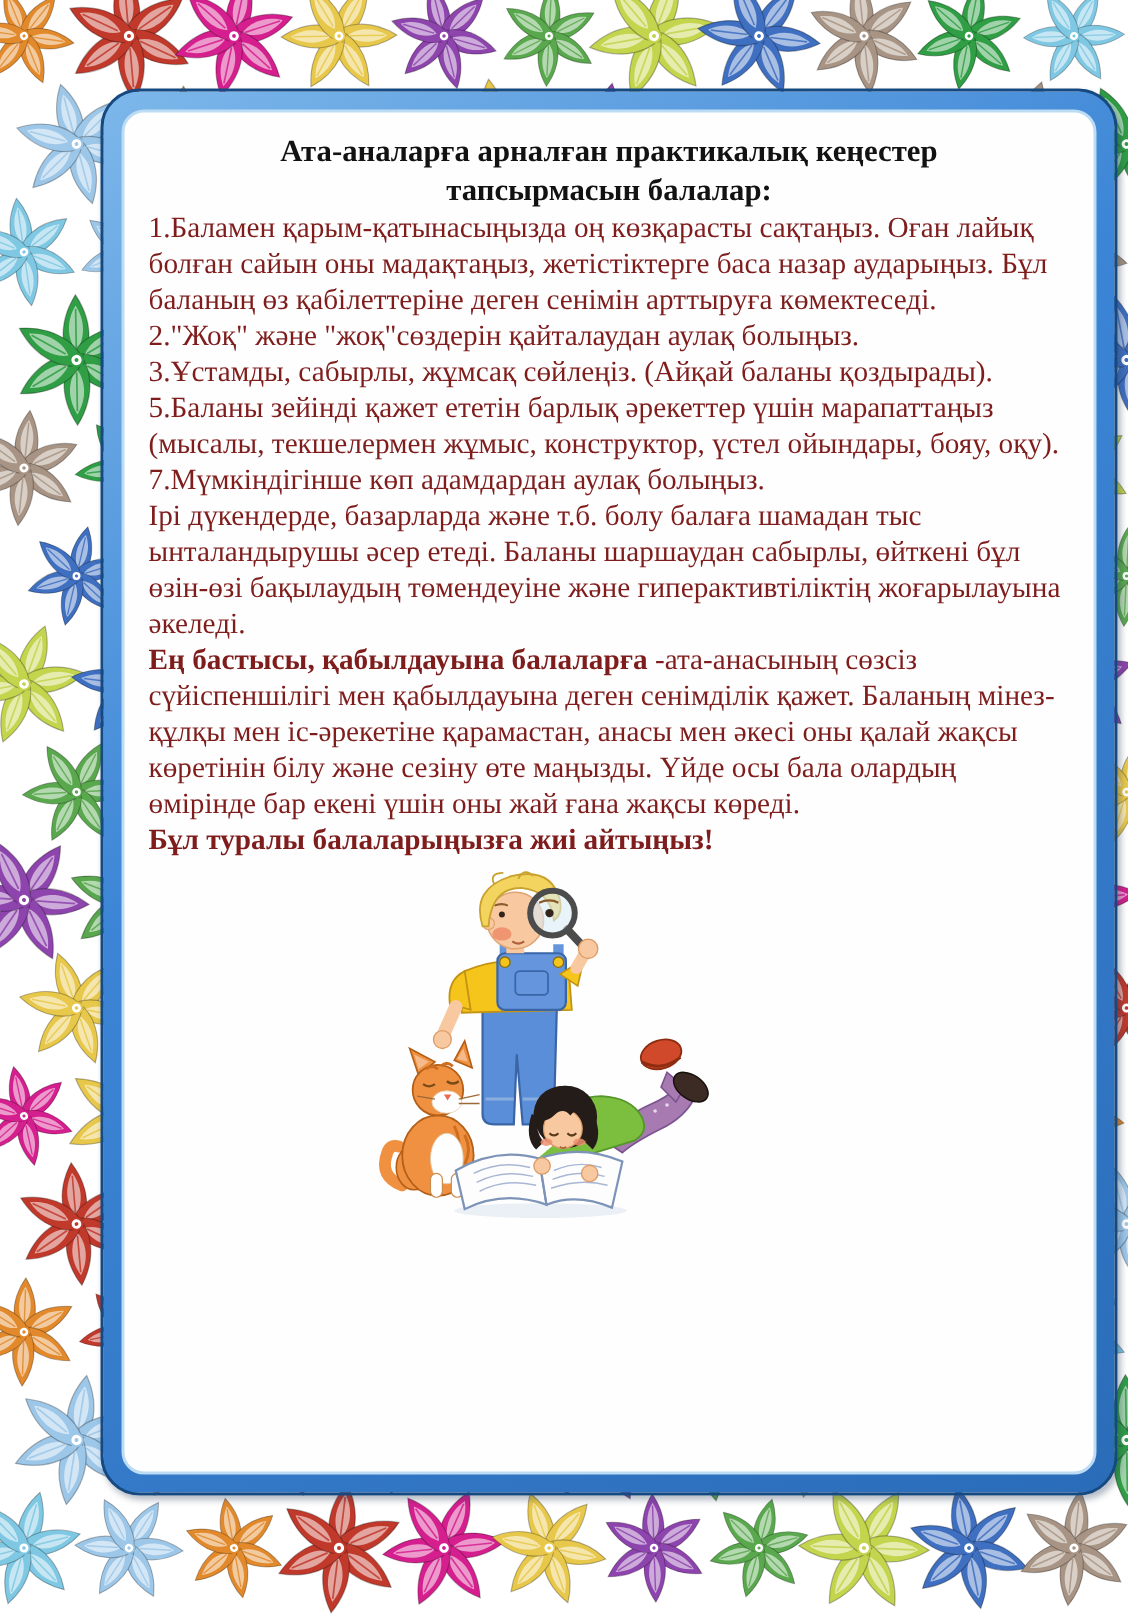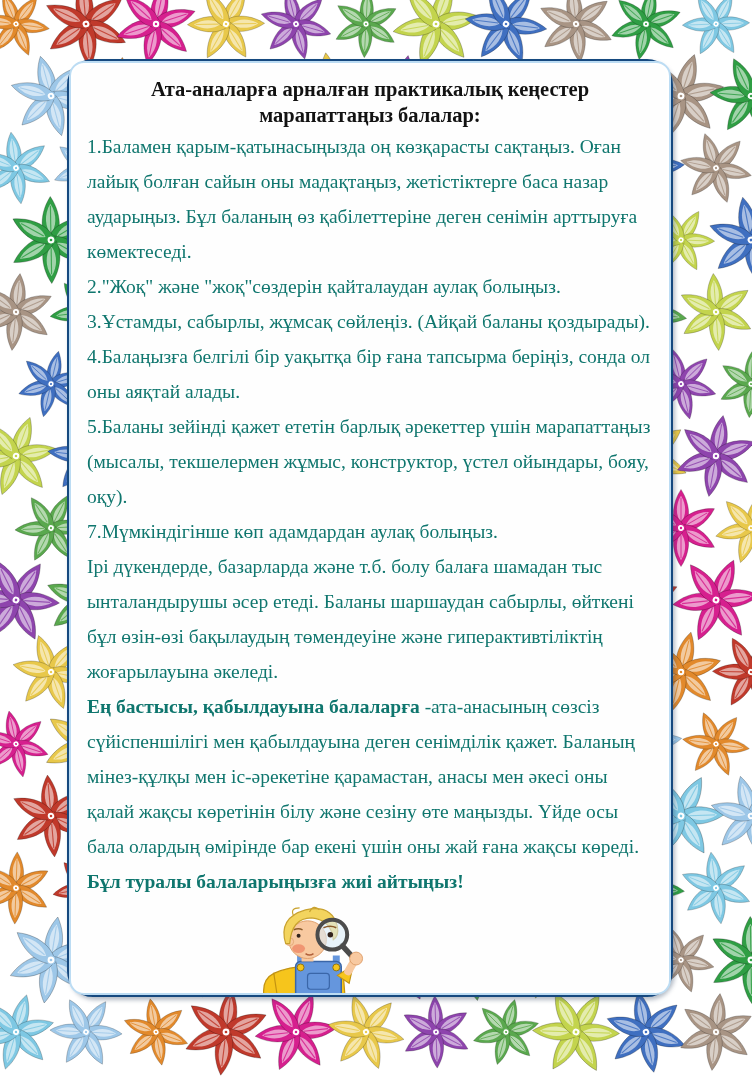--- a/index.html
+++ b/index.html
@@ -7,44 +7,44 @@
     position:relative;
     width:752px;height:1080px;
     background:#ffffff;
     overflow:hidden;
     margin:0 auto;
     font-family:"Liberation Serif","DejaVu Serif",serif;
   }
   .flower-layer{position:absolute;inset:0;z-index:0;}
   .flower-layer svg{position:absolute;}
   .frame{
-    position:absolute;left:67px;top:59px;width:606px;height:938px;
+    position:absolute;left:67px;top:59px;width:678px;height:938px;
     box-sizing:border-box;z-index:1;
     border:2px solid #16497f;
     border-radius:26px;
     background:linear-gradient(145deg,#7db7ea 0%,#3c85d6 40%,#2a6cb8 100%);
-    padding:0;
+    padding:12px;
     box-shadow:2px 3px 4px rgba(40,60,90,.35);
   }
   .frame-white{
     box-sizing:border-box;width:100%;height:100%;
     background:#fefefe;
     border:2px solid #bcdcf3;
     border-radius:15px;
     box-shadow:inset 0 0 0 2px #ffffff;
     padding:11px 16px 4px 16px;
     overflow:hidden;
     display:flex;flex-direction:column;
   }
   .doc-title{
     text-align:center;font-weight:bold;
     font-size:20.5px;line-height:26px;color:#121212;
     margin:2px 0 0 0;
   }
-  .doc-body{font-size:19.5px;line-height:35px;color:#0f766e;margin-top:1px;}
+  .doc-body{font-size:19.5px;line-height:24px;color:#7f1d1d;margin-top:1px;}
   .doc-body p{margin:0;}
   .bold{font-weight:bold;}
   .illustration-wrap{display:flex;justify-content:center;margin-top:3px;}
 </style>
 </head>
 <body>
 
 <svg width="0" height="0" style="position:absolute" aria-hidden="true">
   <defs>
     <g id="petalShape">
@@ -332,29 +332,28 @@
       <svg viewBox="-45 -45 90 90" width="88" height="88" style="left: 672px; top: 988px; color: rgb(168, 148, 132); transform: rotate(-2deg) scale(0.94);">
         <use href="#flower"></use>
       </svg>
     </div>
 
   <div class="frame">
     <div class="frame-white">
 
       <div class="doc-title">
         <div>Ата-аналарға арналған практикалық кеңестер</div>
-        <div>марапаттаңыз балалар:</div>
+        <div>тапсырмасын балалар:</div>
       </div>
 
       <div class="doc-body">
         <div>
             <p>1.Баламен қарым-қатынасыңызда оң көзқарасты сақтаңыз. Оған лайық болған сайын оны мадақтаңыз, жетістіктерге баса назар аударыңыз. Бұл баланың өз қабілеттеріне деген сенімін арттыруға көмектеседі.</p>
             <p>2."Жоқ" және "жоқ"сөздерін қайталаудан аулақ болыңыз.</p>
             <p>3.Ұстамды, сабырлы, жұмсақ сөйлеңіз. (Айқай баланы қоздырады).</p>
-            <p>4.Балаңызға белгілі бір уақытқа бір ғана тапсырма беріңіз, сонда ол оны аяқтай алады.</p>
             <p>5.Баланы зейінді қажет ететін барлық әрекеттер үшін марапаттаңыз (мысалы, текшелермен жұмыс, конструктор, үстел ойындары, бояу, оқу).</p>
             <p>7.Мүмкіндігінше көп адамдардан аулақ болыңыз.</p>
             <p>Ірі дүкендерде, базарларда және т.б. болу балаға шамадан тыс ынталандырушы әсер етеді. Баланы шаршаудан сабырлы, өйткені бұл өзін-өзі бақылаудың төмендеуіне және гиперактивтіліктің жоғарылауына әкеледі.</p>
           </div>
         <p><b>Ең бастысы, қабылдауына балаларға</b><span> -ата-анасының сөзсіз сүйіспеншілігі мен қабылдауына деген сенімділік қажет. Баланың мінез-құлқы мен іс-әрекетіне қарамастан, анасы мен әкесі оны қалай жақсы көретінін білу және сезіну өте маңызды. Үйде осы бала олардың өмірінде бар екені үшін оны жай ғана жақсы көреді.</span></p>
         <p class="bold">Бұл туралы балаларыңызға жиі айтыңыз!</p>
       </div>
 
       <div class="illustration-wrap">
         <svg width="322" height="240" viewBox="0 0 322 242" role="img" aria-label="children-reading-with-magnifying-glass-and-cat">

